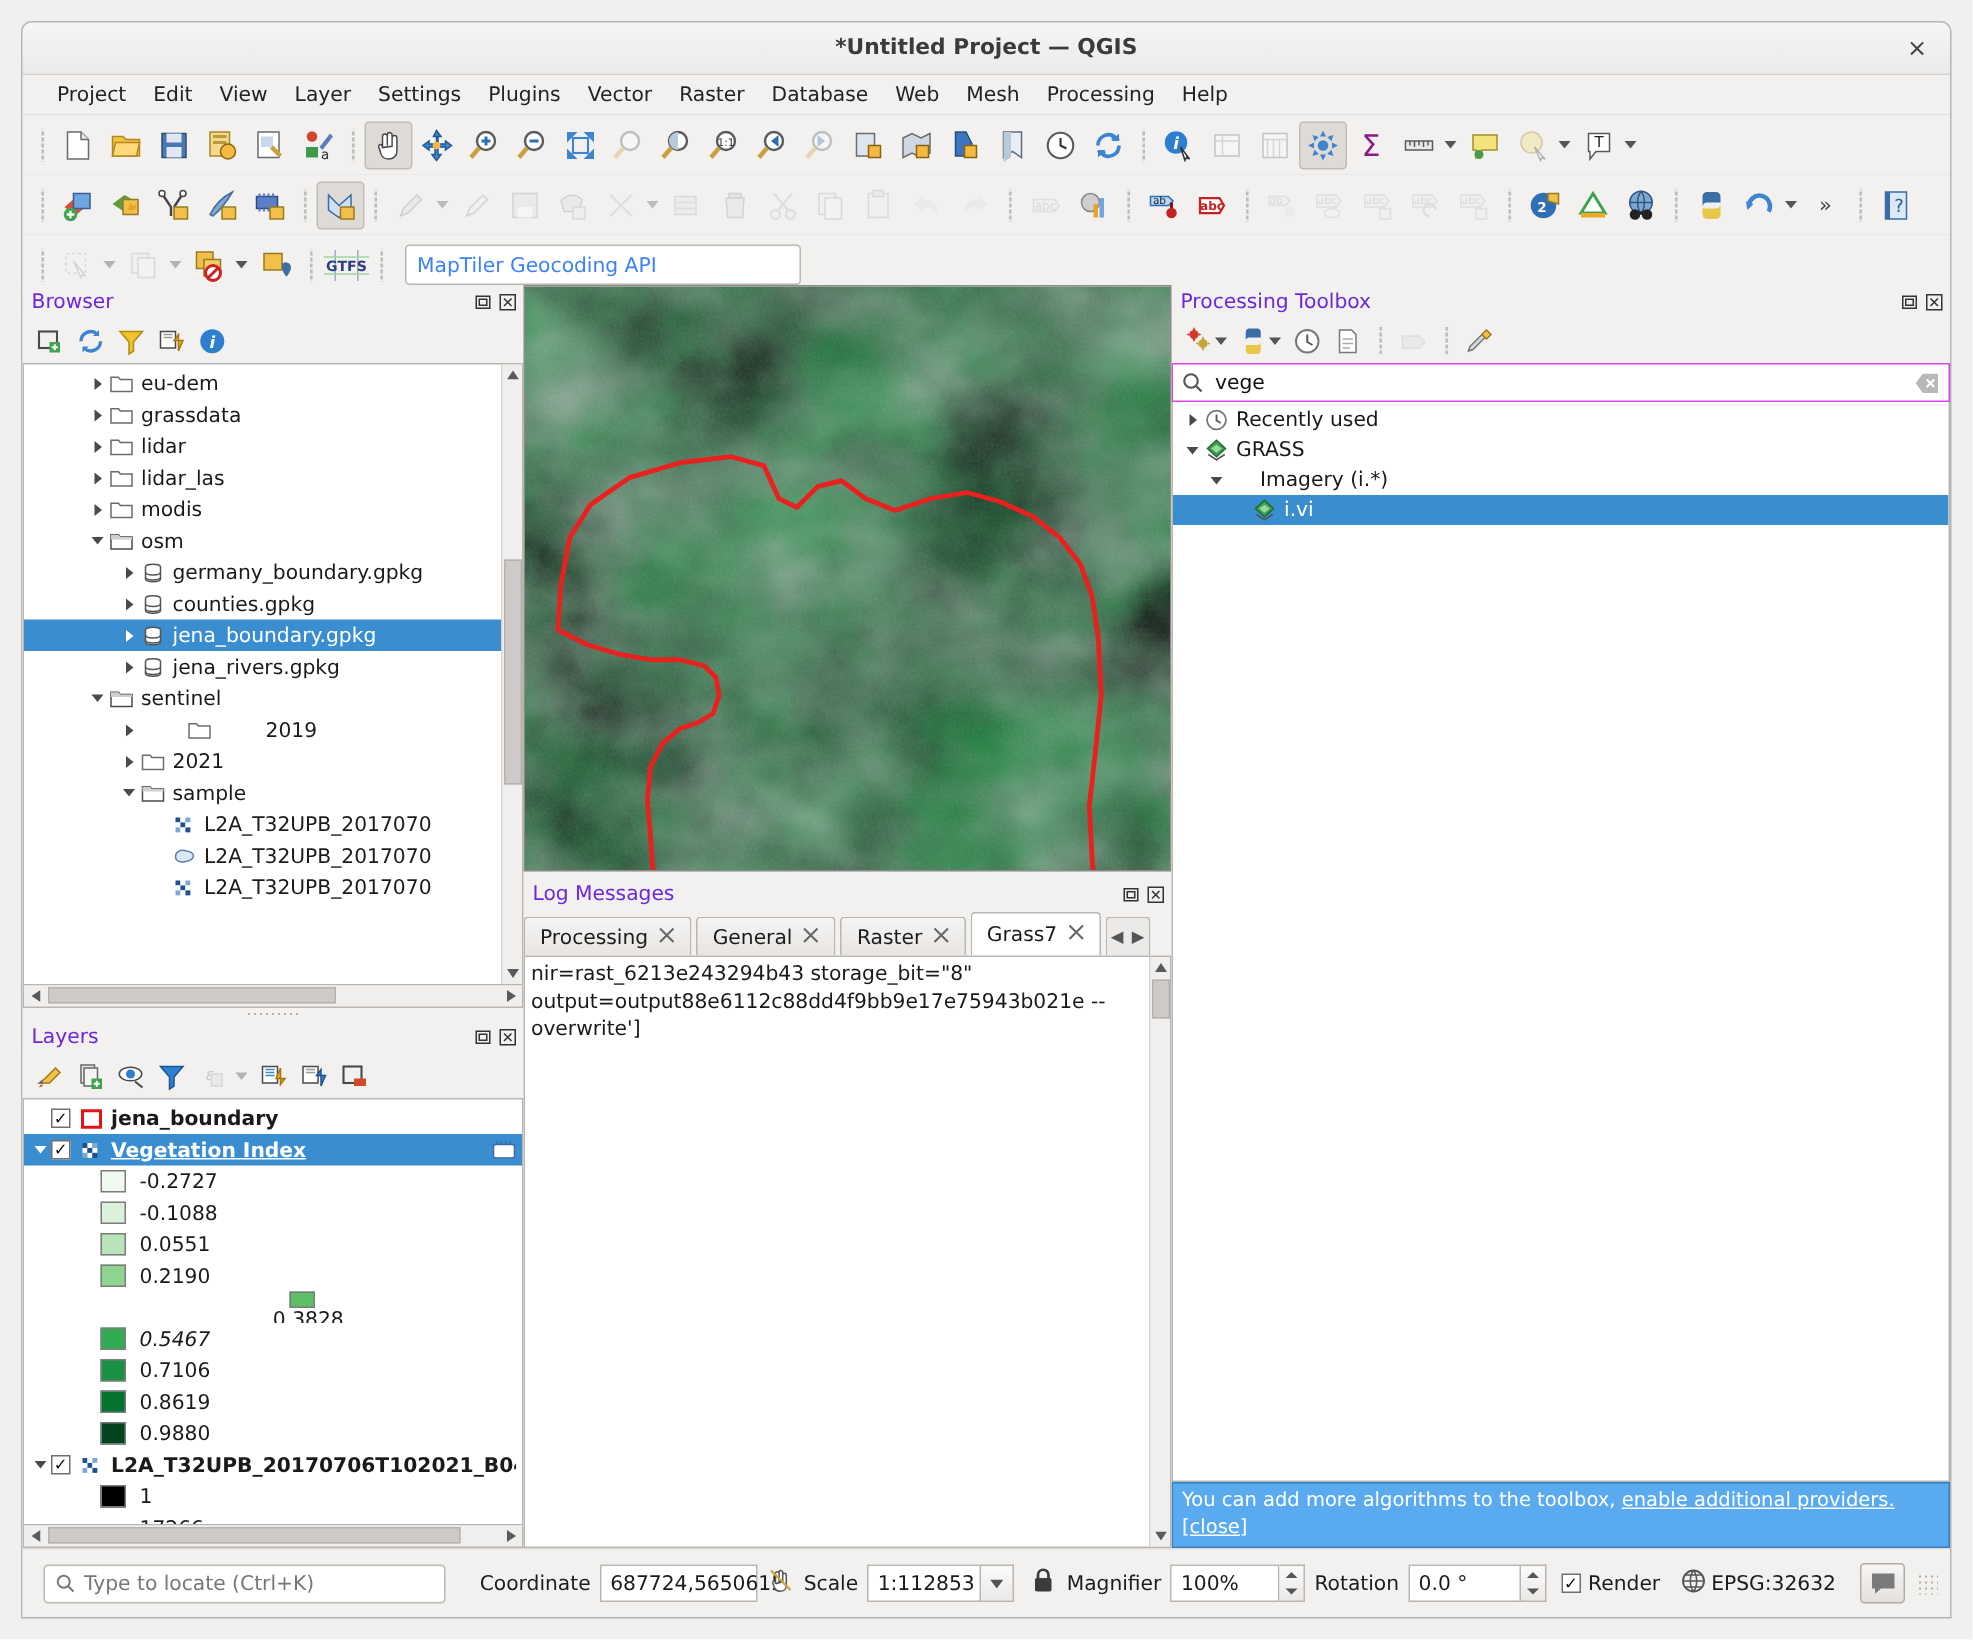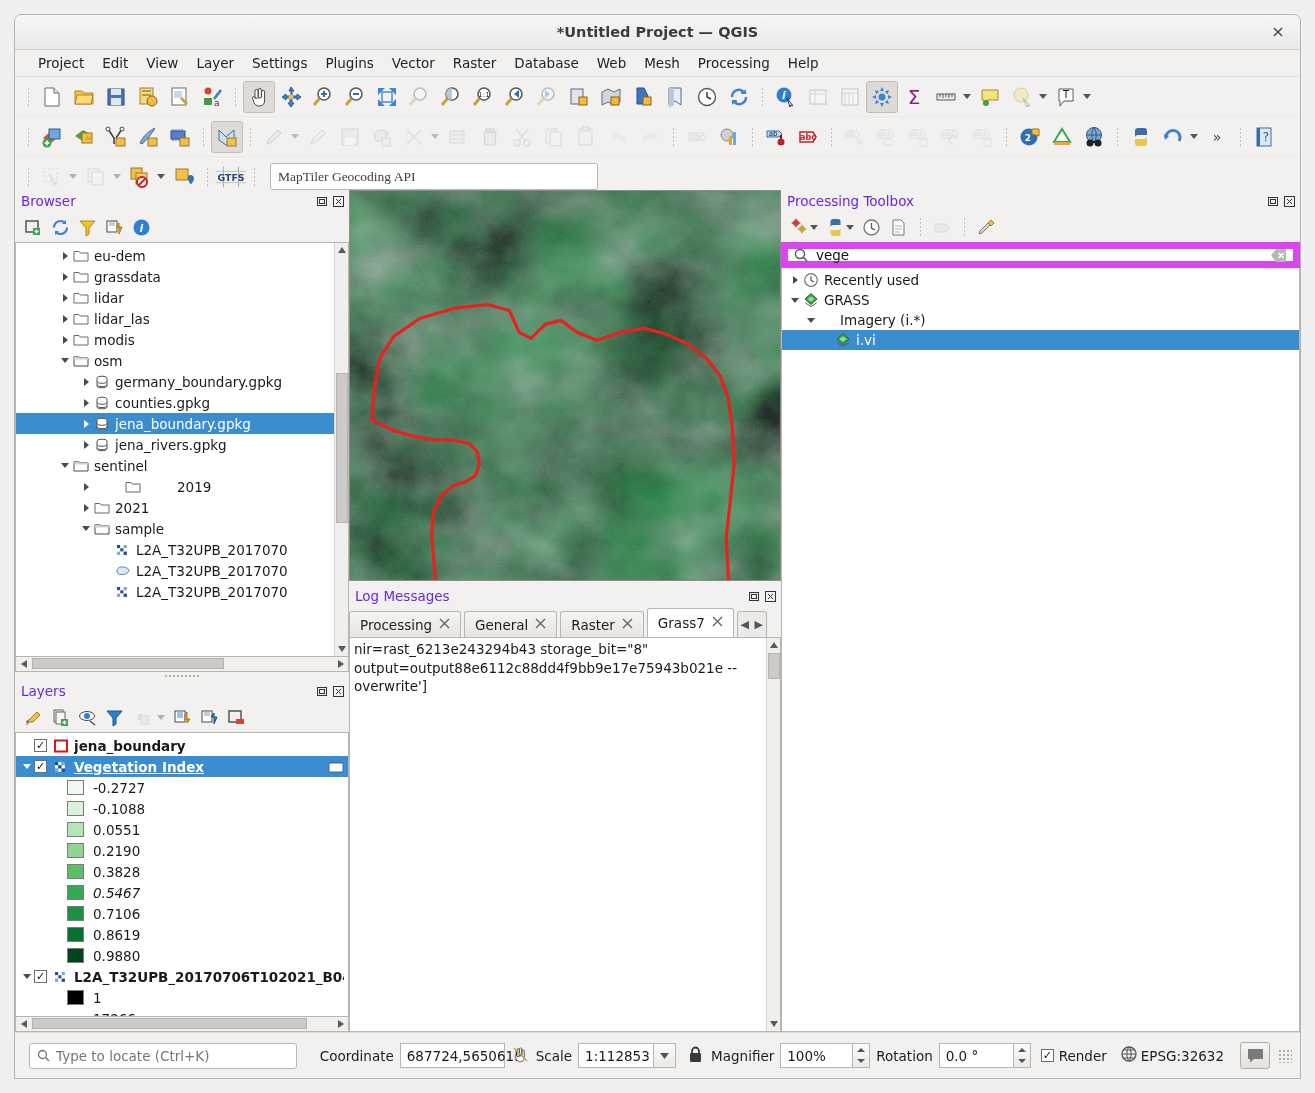--- a/index.html
+++ b/index.html
@@ -70,24 +70,24 @@
   .tbtn.active { background: #dedad6; border: 1px solid #c0bcb8; }
   .tbtn svg { display: block; }
   .tbtn.dis { opacity: .33; }
   .arrow-mini {
     width: 0; height: 0; border-left: 4px solid transparent;
     border-right: 4px solid transparent; border-top: 5px solid #555;
     margin-left: 1px; margin-right: 3px;
   }
 
   .geo-input {
-    width: 328px; height: 27px; margin-left: 8px;
+    width: 264px; height: 27px; margin-left: 8px;
     border: 1px solid #b9b5b1; border-radius: 3px; background: #fff;
     display: flex; align-items: center; padding: 0 7px;
-    font-size: 13.5px; color: #404040; font-family: Liberation Serif, serif;
+    font-size: 13.5px; color: #3b82f6;
   }
 
   
   .body-area {
     position: absolute; left: 0; top: 175px; right: 0; bottom: 46px;
     display: flex;
   }
   .col-left  { width: 334px; display: flex; flex-direction: column; background: #f2f1f0; }
   .col-mid   { flex: 1; display: flex; flex-direction: column; background: #f2f1f0; }
   .col-right { width: 519px; display: flex; flex-direction: column; background: #f2f1f0; }
@@ -169,21 +169,21 @@
   
   .legend-swatch { width: 17px; height: 15px; border: 1px solid #7c7c7c; }
   .cb {
     width: 13px; height: 13px; border: 1px solid #6f6f6f; background: #fff;
     display: inline-flex; align-items: center; justify-content: center;
     margin-right: 5px; flex: 0 0 13px; font-size: 11px; color: #111; line-height: 1;
   }
 
   
   .search-box {
-    height: 26px; background: #fff; border: 7px solid #d946ef;
+    height: 26px; background: #fff; border: 1px solid #d946ef;
     display: flex; align-items: center; padding: 0 6px; gap: 6px;
     font-size: 13.5px;
   }
   .search-box input {
     flex: 1; border: none; outline: none; font-size: 13.5px;
     font-family: "DejaVu Sans", "Liberation Sans", sans-serif; color: #111;
     background: transparent;
   }
 
   .msgbar {
@@ -1169,21 +1169,21 @@
                 <span class="lbl">-0.1088</span>
               </div>
               <div class="row" style="padding-left: 51px;">
                 <span class="legend-swatch" style="background: rgb(185, 227, 185); margin-right: 9px;"></span>
                 <span class="lbl">0.0551</span>
               </div>
               <div class="row" style="padding-left: 51px;">
                 <span class="legend-swatch" style="background: rgb(143, 212, 143); margin-right: 9px;"></span>
                 <span class="lbl">0.2190</span>
               </div>
-              <div class="row" style="padding-left: 51px;">
+              <div class="row" style="padding-left: 51px; flex-direction: column;">
                 <span class="legend-swatch" style="background: rgb(92, 191, 104); margin-right: 9px;"></span>
                 <span class="lbl">0.3828</span>
               </div>
               <div class="row" style="padding-left: 51px; font-style: italic;">
                 <span class="legend-swatch" style="background: rgb(51, 171, 83); margin-right: 9px;"></span>
                 <span class="lbl">0.5467</span>
               </div>
               <div class="row" style="padding-left: 51px;">
                 <span class="legend-swatch" style="background: rgb(27, 145, 67); margin-right: 9px;"></span>
                 <span class="lbl">0.7106</span>
@@ -1466,20 +1466,26 @@
                     <path d="M8 1.5L14 7l-6 5.5L2 7z" fill="#3fa34f" stroke="#1d6b2b"></path>
                     <path d="M8 4.5L11.5 7 8 9.8 4.5 7z" fill="#9bd8a4"></path>
                     <path d="M2.5 11l5.5 3.5 5.5-3.5" fill="none" stroke="#555"></path>
                   </svg>
                 </span>
                 <span class="lbl">i.vi</span>
               </div>
             </div>
         </div>
 
+        <div class="msgbar">
+          <span>You can add more algorithms to the toolbox,</span>
+          <a href="#">enable additional providers.</a>
+          &nbsp;
+          <a href="#">[close]</a>
+        </div>
       </div>
     </div>
 
     <div class="statusbar">
       <div class="locate">
         <svg width="13" height="13" viewBox="0 0 13 13">
             <circle cx="5.5" cy="5.5" r="4" fill="none" stroke="#777" stroke-width="1.3"></circle>
             <path d="M8.6 8.6L12 12" stroke="#777" stroke-width="1.4"></path>
           </svg>
         <span>Type to locate (Ctrl+K)</span>

